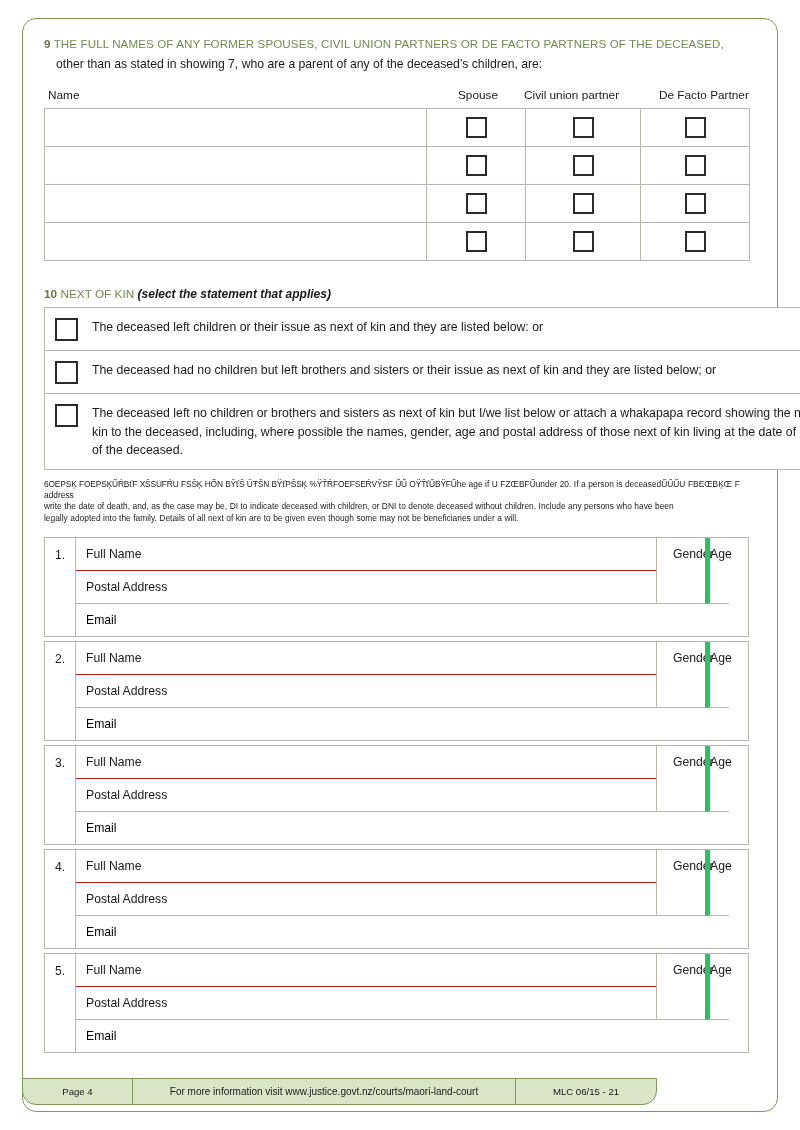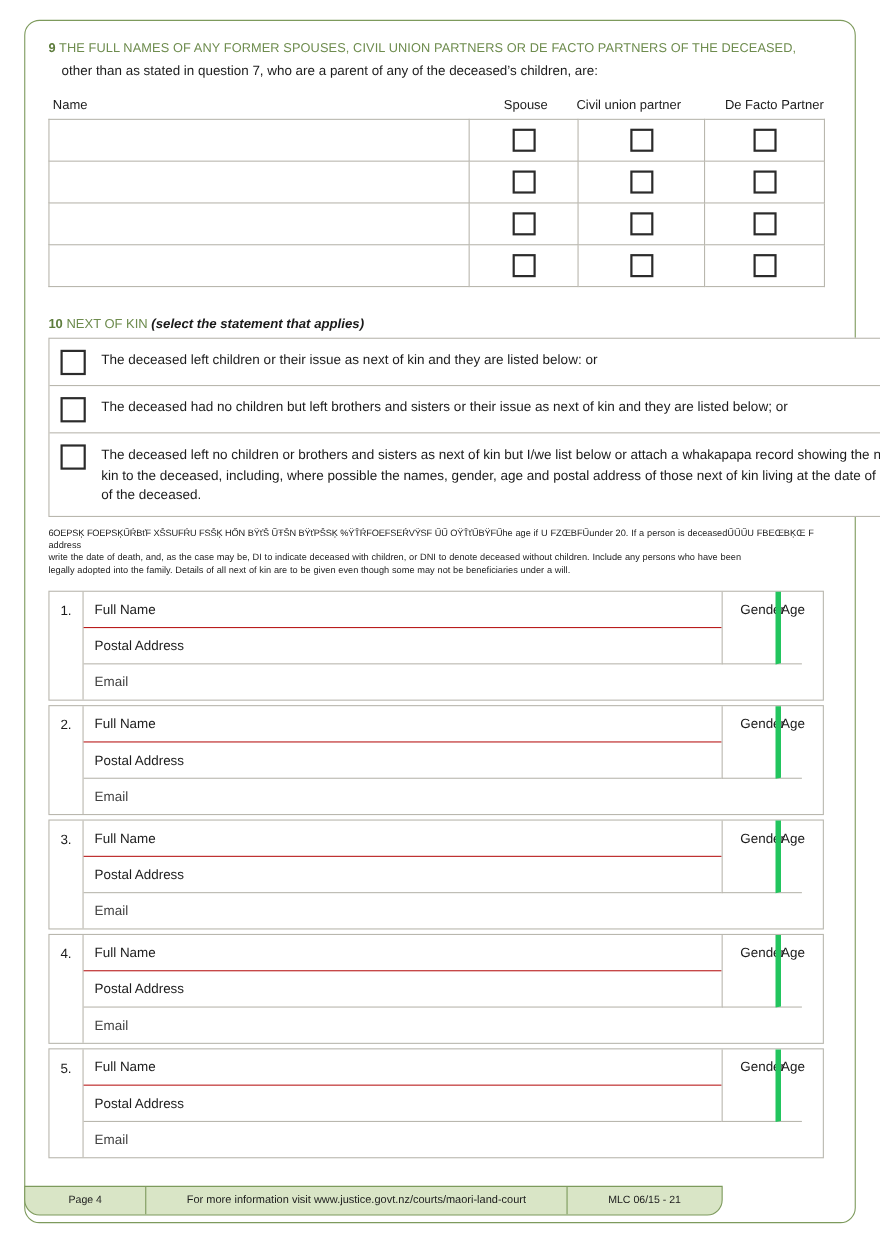--- a/index.html
+++ b/index.html
@@ -185,21 +185,21 @@
     font-size: 12.2px;
     color: #1b1b1b;
     padding: 9px 0 0 10px;
   }
   
   .nok-email {
     position: absolute;
     left: 31px; top: 66px;
     width: 673px; height: 34px;
     font-size: 12.2px;
-    color: #404040;
+    color: #000000;
     padding: 9px 0 0 10px;
   }
   .nok-gender {
     position: absolute;
     left: 611px; top: 0;
     width: 49px; height: 66px;
     border-left: 1px solid #b9b7ae;
     border-bottom: 1px solid #b9b7ae;
     font-size: 12.2px;
     color: #1b1b1b;
@@ -262,21 +262,21 @@
 
   <div class="page-frame"></div>
 
   <div class="content">
 
     <div>
       <div class="q-head">
         <span class="q-num">9</span>
         <span>THE FULL NAMES OF ANY FORMER SPOUSES, CIVIL UNION PARTNERS OR DE FACTO PARTNERS OF THE DECEASED,</span>
       </div>
-      <div class="q-sub">other than as stated in question 7, who are a parent of any of the deceased’s children, are:</div>
+      <div class="q-sub">other than as stated in showing 7, who are a parent of any of the deceased’s children, are:</div>
 
       <div class="q9-colhead">
         <span class="lbl lbl-name">Name</span>
         <span class="lbl lbl-spouse">Spouse</span>
         <span class="lbl lbl-civil">Civil union partner</span>
         <span class="lbl lbl-defacto">De Facto Partner</span>
       </div>
 
       <table class="q9-table">
         <tbody>

